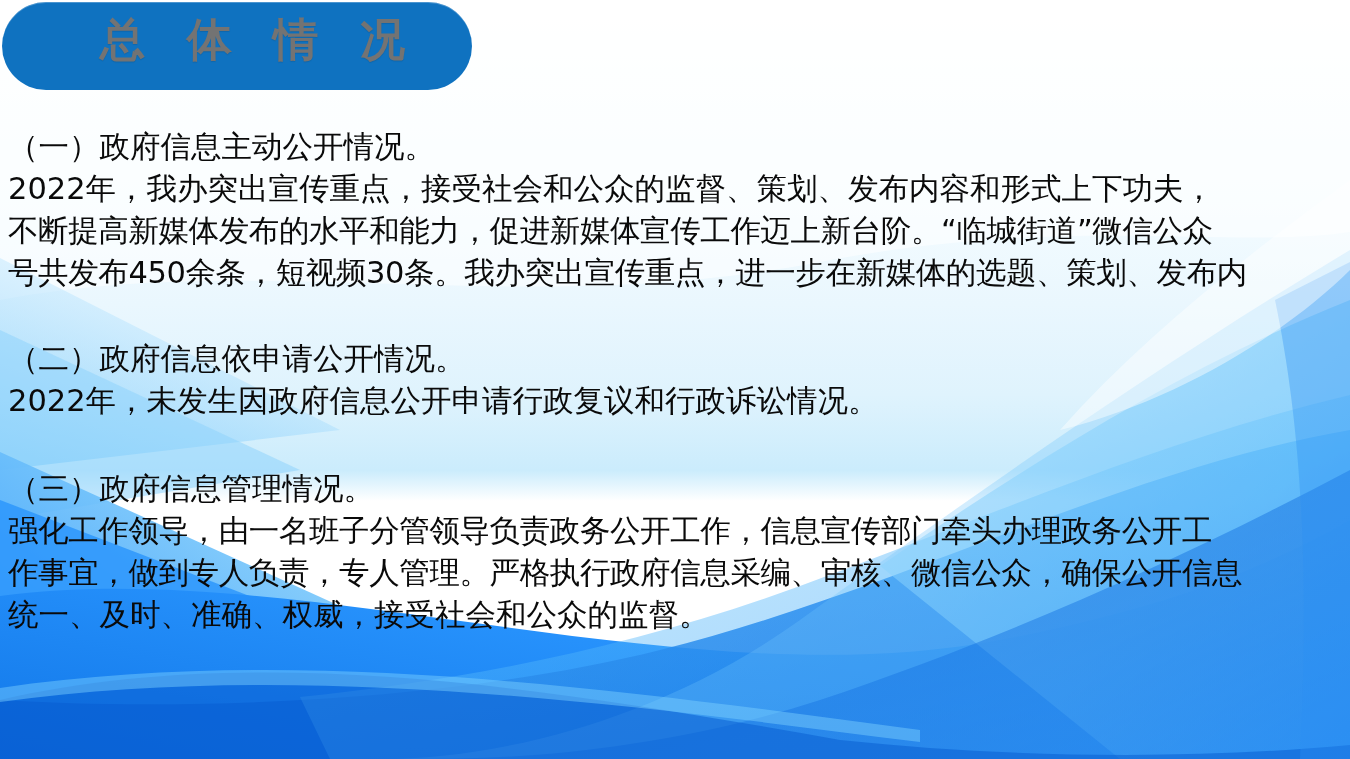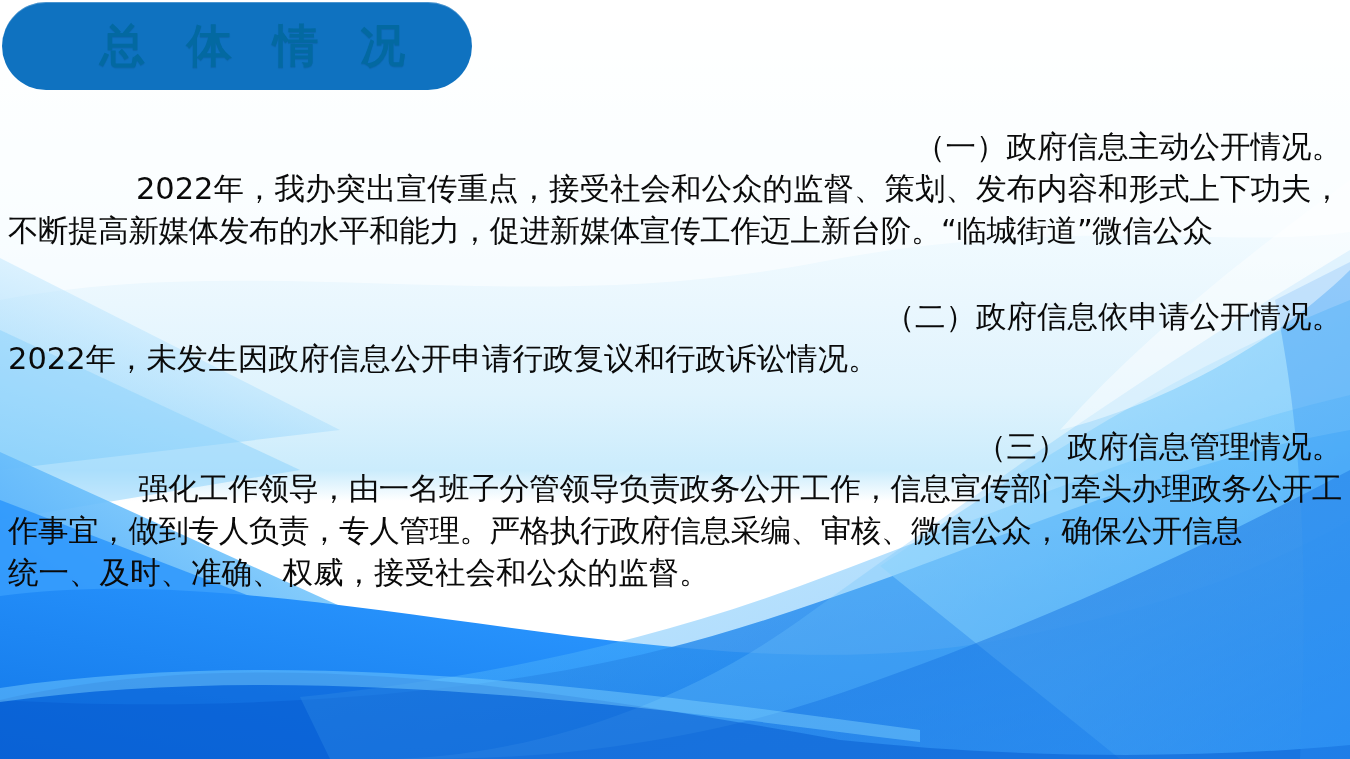--- a/index.html
+++ b/index.html
@@ -29,44 +29,44 @@
   .title-pill{
     position:absolute;
     left:2px;top:2px;
     width:470px;height:88px;
     background:#0f72c0;
     border-radius:48px;
     box-shadow:0 1px 0 rgba(255,255,255,.25) inset;
   }
   .title-text{
     position:absolute;
-    left:100px;top:15px;
+    left:100px;top:9px;
     width:300px;height:62px;
     line-height:62px;
-    color:#0369a1;
+    color:#737373;
     font-size:45px;
     font-weight:bold;
     letter-spacing:13px;
     white-space:nowrap;
     text-shadow:0 1px 1px rgba(0,0,0,.10);
   }
 
   
   .body-wrap{
     position:absolute;
     left:8px;top:126px;
     width:1334px;
     color:#0a0a0a;
     font-size:30.5px;
     line-height:42px;
     letter-spacing:0px;
   }
   .sec{margin:0 0 0 0;}
   .sec p{margin:0;padding:0;white-space:nowrap;}
-  .indent{padding-left:52px;text-align:right;}
+  .indent{padding-left:52px;}
   .gap-a{height:44px;}
   .gap-b{height:46px;}
   .tight{letter-spacing:-0.4px;}
 </style>
 </head>
 <body>
 
 <div class="slide">
 
   <div class="bg-base"></div>
@@ -139,20 +139,21 @@
 
   <div class="title-pill"></div>
   <div class="title-text">总 体 情 况</div>
 
   <div class="body-wrap">
 
     <div class="sec">
       <p class="indent">（一）政府信息主动公开情况。</p>
       <p class="indent">2022年，我办突出宣传重点，接受社会和公众的监督、策划、发布内容和形式上下功夫，</p>
       <p class="tight">不断提高新媒体发布的水平和能力，促进新媒体宣传工作迈上新台阶。“临城街道”微信公众</p>
+      <p class="tight">号共发布450余条，短视频30条。我办突出宣传重点，进一步在新媒体的选题、策划、发布内</p>
     </div>
 
     <div class="gap-a"></div>
 
     <div class="sec">
       <p class="indent">（二）政府信息依申请公开情况。</p>
       <p>2022年，未发生因政府信息公开申请行政复议和行政诉讼情况。</p>
     </div>
 
     <div class="gap-b"></div>

